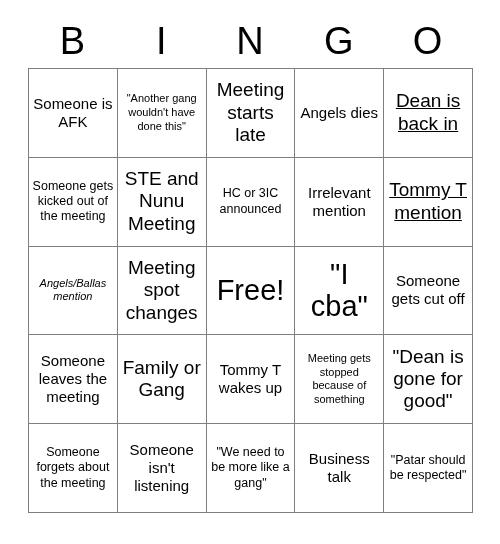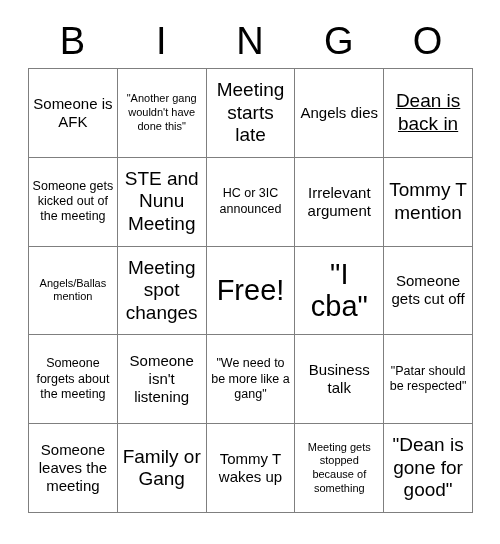--- a/index.html
+++ b/index.html
@@ -105,73 +105,73 @@
         <td style="border-color: rgb(127, 127, 127);">
             <span class="cell-text sz-s">Someone gets kicked out of the meeting</span>
           </td>
         <td style="border-color: rgb(127, 127, 127);">
             <span class="cell-text sz-l">STE and Nunu Meeting</span>
           </td>
         <td style="border-color: rgb(127, 127, 127); text-align: center;">
             <span class="cell-text sz-s">HC or 3IC announced</span>
           </td>
         <td style="border-color: rgb(127, 127, 127);">
-            <span class="cell-text sz-m">Irrelevant argument</span>
+            <span class="cell-text sz-m">Irrelevant mention</span>
           </td>
-        <td style="border-color: rgb(127, 127, 127);">
+        <td style="border-color: rgb(127, 127, 127); text-decoration: underline;">
             <span class="cell-text sz-l">Tommy T mention</span>
           </td>
       </tr>
       <tr>
-        <td style="border-color: rgb(127, 127, 127);">
+        <td style="border-color: rgb(127, 127, 127); font-style: italic;">
             <span class="cell-text sz-xs">Angels/Ballas mention</span>
           </td>
         <td style="border-color: rgb(127, 127, 127); margin-top: 10px;">
             <span class="cell-text sz-l">Meeting spot changes</span>
           </td>
         <td style="border-color: rgb(127, 127, 127); border-radius: 13px;">
             <span class="cell-text sz-xxl">Free!</span>
           </td>
         <td style="border-color: rgb(127, 127, 127);">
             <span class="cell-text sz-xxl">"I cba"</span>
           </td>
         <td style="border-color: rgb(127, 127, 127);">
             <span class="cell-text sz-m">Someone gets cut off</span>
+          </td>
+      </tr>
+      <tr>
+        <td style="border-color: rgb(127, 127, 127);">
+            <span class="cell-text sz-m">Someone leaves the meeting</span>
+          </td>
+        <td style="border-color: rgb(127, 127, 127);">
+            <span class="cell-text sz-l">Family or Gang</span>
+          </td>
+        <td style="border-color: rgb(127, 127, 127);">
+            <span class="cell-text sz-m">Tommy T wakes up</span>
+          </td>
+        <td style="border-color: rgb(127, 127, 127);">
+            <span class="cell-text sz-xs">Meeting gets stopped because of something</span>
+          </td>
+        <td style="border-color: rgb(127, 127, 127);">
+            <span class="cell-text sz-l">"Dean is gone for good"</span>
           </td>
       </tr>
       <tr>
         <td style="border-color: rgb(127, 127, 127);">
             <span class="cell-text sz-s">Someone forgets about the meeting</span>
           </td>
         <td style="border-color: rgb(127, 127, 127);">
             <span class="cell-text sz-m">Someone isn't listening</span>
           </td>
         <td style="border-color: rgb(127, 127, 127);">
             <span class="cell-text sz-s">"We need to be more like a gang"</span>
           </td>
         <td style="border-color: rgb(127, 127, 127);">
             <span class="cell-text sz-m">Business talk</span>
           </td>
         <td style="border-color: rgb(127, 127, 127);">
             <span class="cell-text sz-s">"Patar should be respected"</span>
           </td>
       </tr>
-      <tr>
-        <td style="border-color: rgb(127, 127, 127);">
-            <span class="cell-text sz-m">Someone leaves the meeting</span>
-          </td>
-        <td style="border-color: rgb(127, 127, 127);">
-            <span class="cell-text sz-l">Family or Gang</span>
-          </td>
-        <td style="border-color: rgb(127, 127, 127);">
-            <span class="cell-text sz-m">Tommy T wakes up</span>
-          </td>
-        <td style="border-color: rgb(127, 127, 127);">
-            <span class="cell-text sz-xs">Meeting gets stopped because of something</span>
-          </td>
-        <td style="border-color: rgb(127, 127, 127);">
-            <span class="cell-text sz-l">"Dean is gone for good"</span>
-          </td>
-      </tr>
     </tbody>
   </table>
 
 </div>
 
 </body></html>

